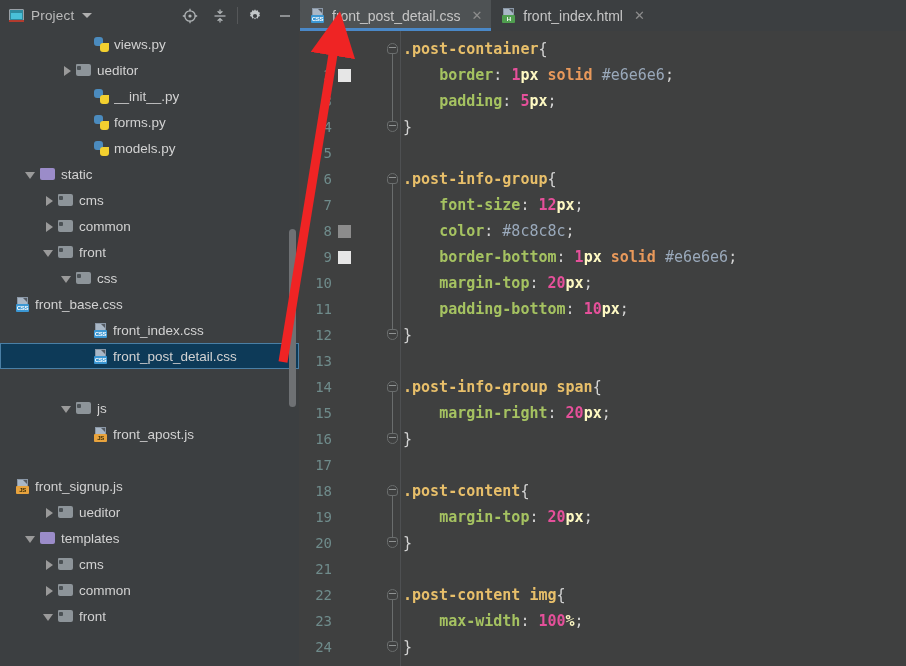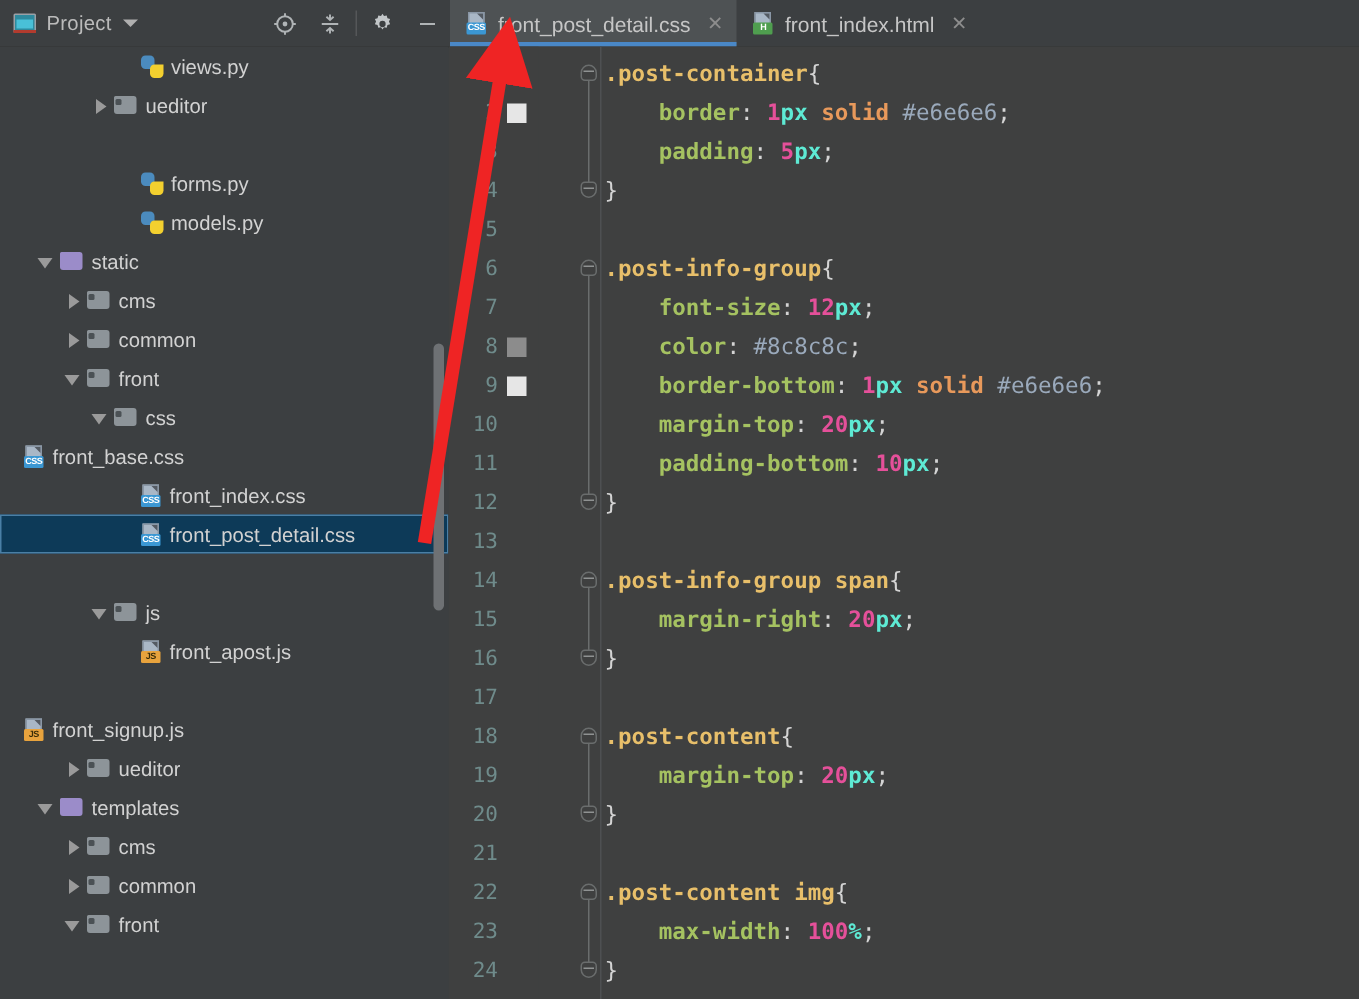--- a/index.html
+++ b/index.html
@@ -141,21 +141,21 @@
 
   #code{
     position:absolute;left:104px;top:0;right:0;height:100%;
     font-family:"DejaVu Sans Mono",monospace;font-size:15px;
     white-space:pre;
   }
   .cl{position:absolute;left:0;height:26px;line-height:26px;letter-spacing:0px;}
   .sel-css{color:#e8bf6a;font-weight:bold;}
   .prop{color:#a5c261;font-weight:bold;}
   .num{color:#e5509a;font-weight:bold;}
-  .unit{color:#5eead4;font-weight:bold;}
+  .unit{color:#fef9c3;font-weight:bold;}
   .kw{color:#e8995b;font-weight:bold;}
   .hex{color:#9aa9bb;}
   .punc{color:#d4d4d4;}
   .brace{color:#d4d4d4;}
 
   
   #arrow{position:absolute;left:0;top:0;width:906px;height:666px;pointer-events:none;}
 </style>
 </head>
 <body>
@@ -224,20 +224,28 @@
         <span class="pyico">
           <span class="a"></span>
           <span class="b"></span>
         </span>
         <span class="tlabel">views.py</span>
       </div>
       <div class="row" style="position: absolute; left: 0px; right: 0px; top: 26px; padding-left: 60px;">
         <span class="tw r"></span>
         <span class="folder"></span>
         <span class="tlabel">ueditor</span>
+      </div>
+      <div class="row" style="position: absolute; left: 0px; right: 0px; top: 52px; padding-left: 78px;">
+        <span class="tw"></span>
+        <span class="pyico">
+          <span class="a"></span>
+          <span class="b"></span>
+        </span>
+        <span class="tlabel">__init__.py</span>
       </div>
       <div class="row" style="position: absolute; left: 0px; right: 0px; top: 78px; padding-left: 78px;">
         <span class="tw"></span>
         <span class="pyico">
           <span class="a"></span>
           <span class="b"></span>
         </span>
         <span class="tlabel">forms.py</span>
       </div>
       <div class="row" style="position: absolute; left: 0px; right: 0px; top: 104px; padding-left: 78px;">

